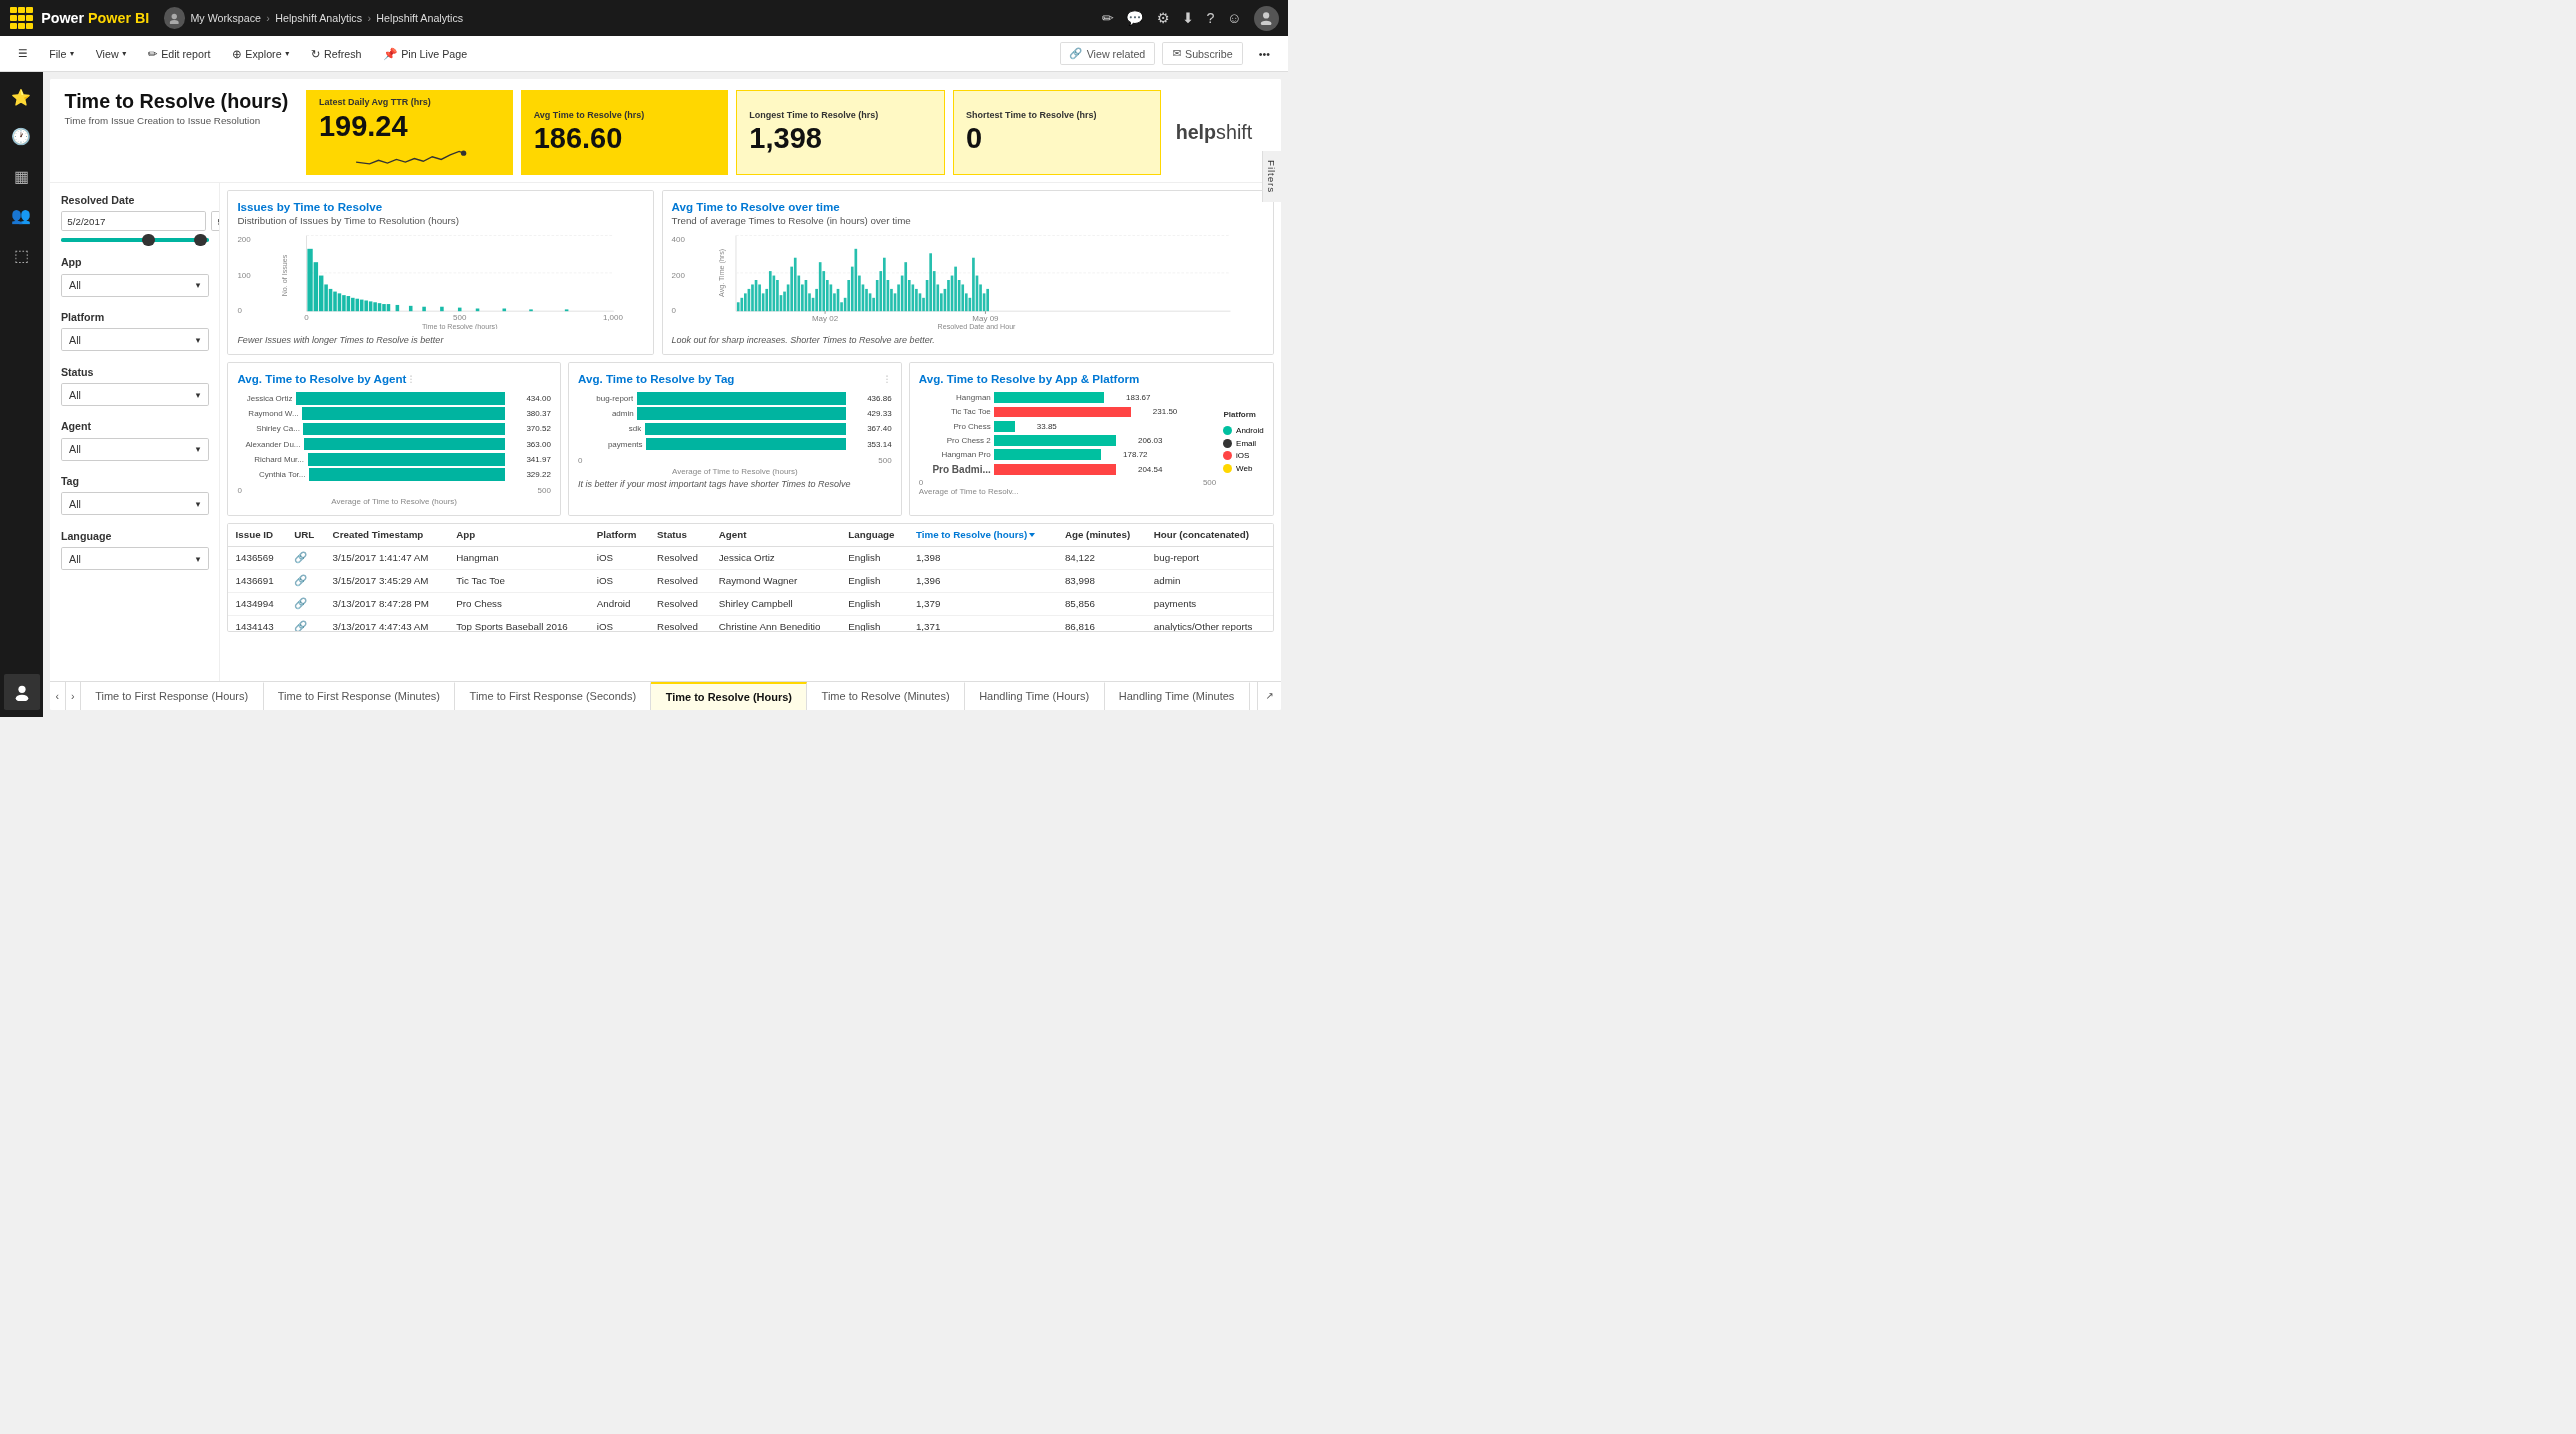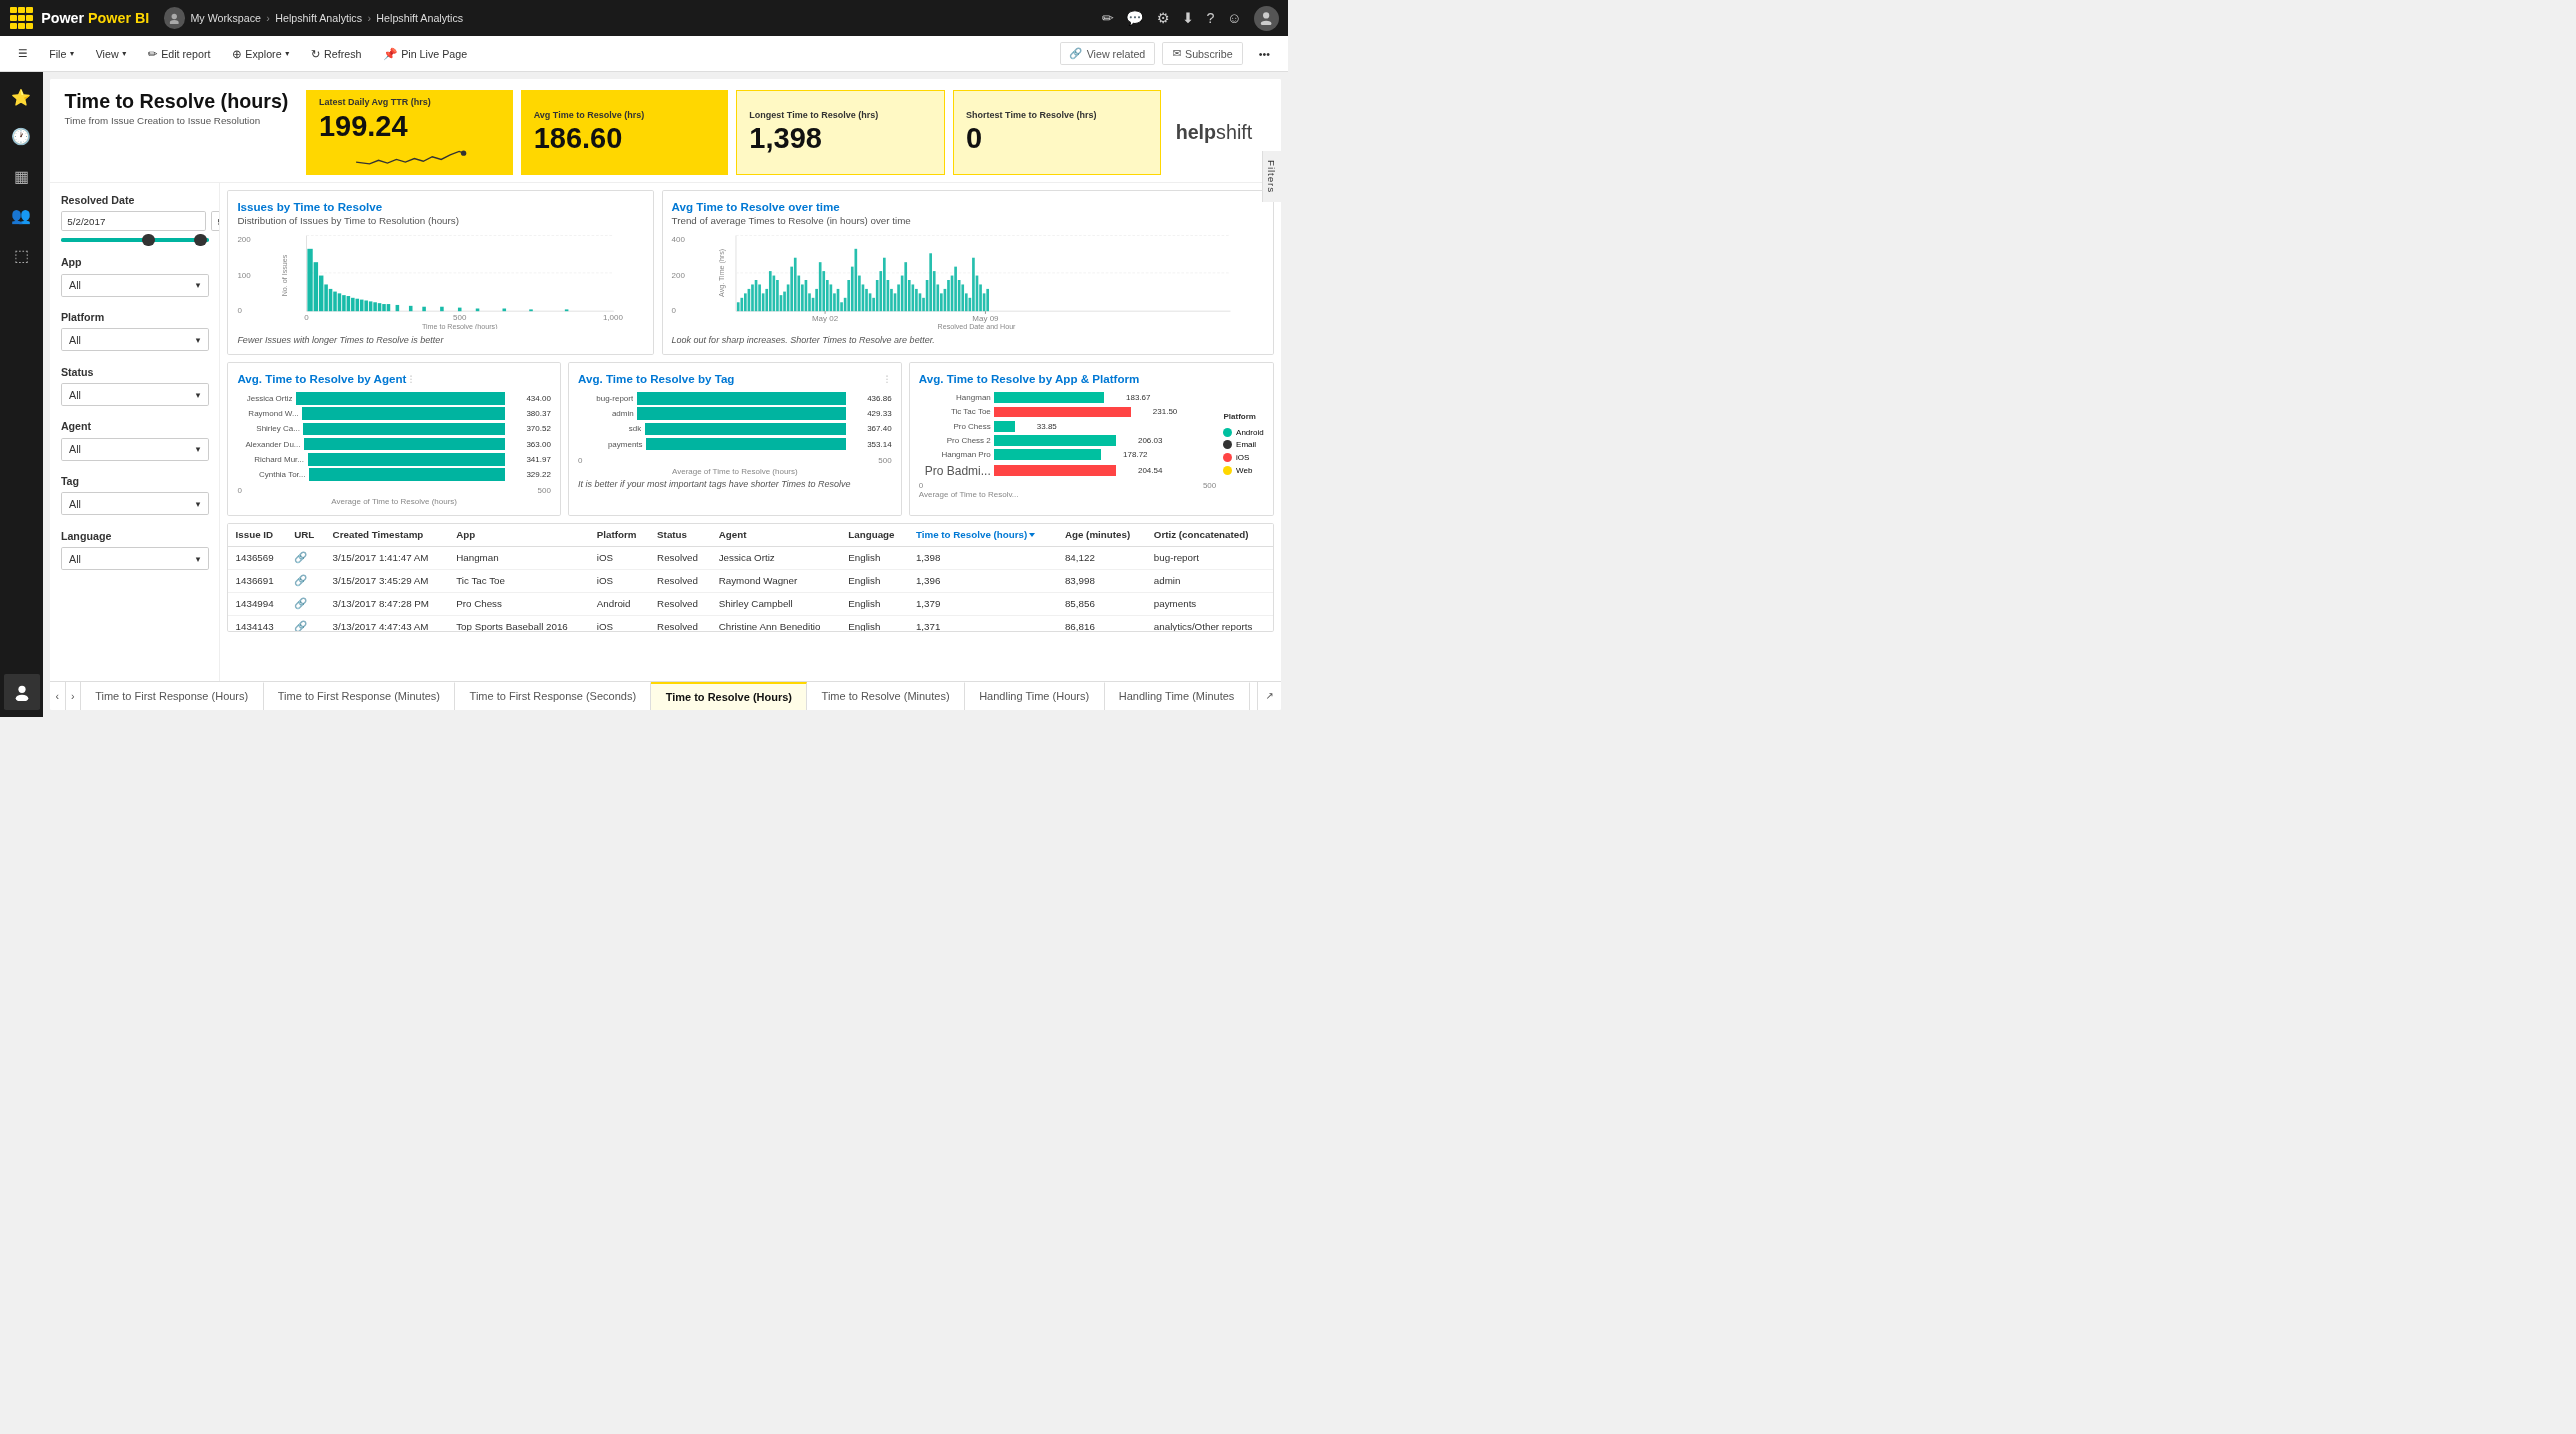--- a/index.html
+++ b/index.html
@@ -618,21 +618,21 @@
                       <span class="bar-value">206.03</span>
                     </div>
 
                     <div class="bar-row">
                       <div class="bar-label" style="font-size:8px;">Hangman Pro</div>
                       <div style="height:10.7px;width:36%;background:#00c0a0;display:inline-block;"></div>
                       <span class="bar-value">178.72</span>
                     </div>
 
                     <div class="bar-row">
-                      <div class="bar-label" style="font-size:12px;">Pro Badmi...</div>
+                      <div class="bar-label" style="font-size:10px;font-weight:bold;">Pro Badmi...</div>
                       <div style="height:10.7px;width:41%;background:#ff4444;display:inline-block;"></div>
                       <span class="bar-value">204.54</span>
                     </div>
                   </div>
                   <div style="display:flex;justify-content:space-between;margin-top:3.6px;">
                     <span style="font-size:8px;color:#888;">0</span>
                     <span style="font-size:8px;color:#888;">500</span>
                   </div>
                   <div class="chart-axis-label" style="text-align:left;">Average of Time to Resolv...</div>
                 </div>
@@ -674,21 +674,21 @@
                     <th>Status</th>
                     <th>Agent</th>
                     <th>Language</th>
                     <th class="sort-col">
                       <div class="col-header-ttr">
                         Time to Resolve (hours)
                         <span class="sort-down"></span>
                       </div>
                     </th>
                     <th>Age (minutes)</th>
-                    <th>Ortiz (concatenated)</th>
+                    <th>Hour (concatenated)</th>
                   </tr>
                 </thead>
                 <tbody id="table-body">
                 <tr>
     <td>1436569</td>
     <td><span class="link-icon">🔗</span></td>
     <td>3/15/2017 1:41:47 AM</td>
     <td>Hangman</td>
     <td>iOS</td>
     <td>Resolved</td>

